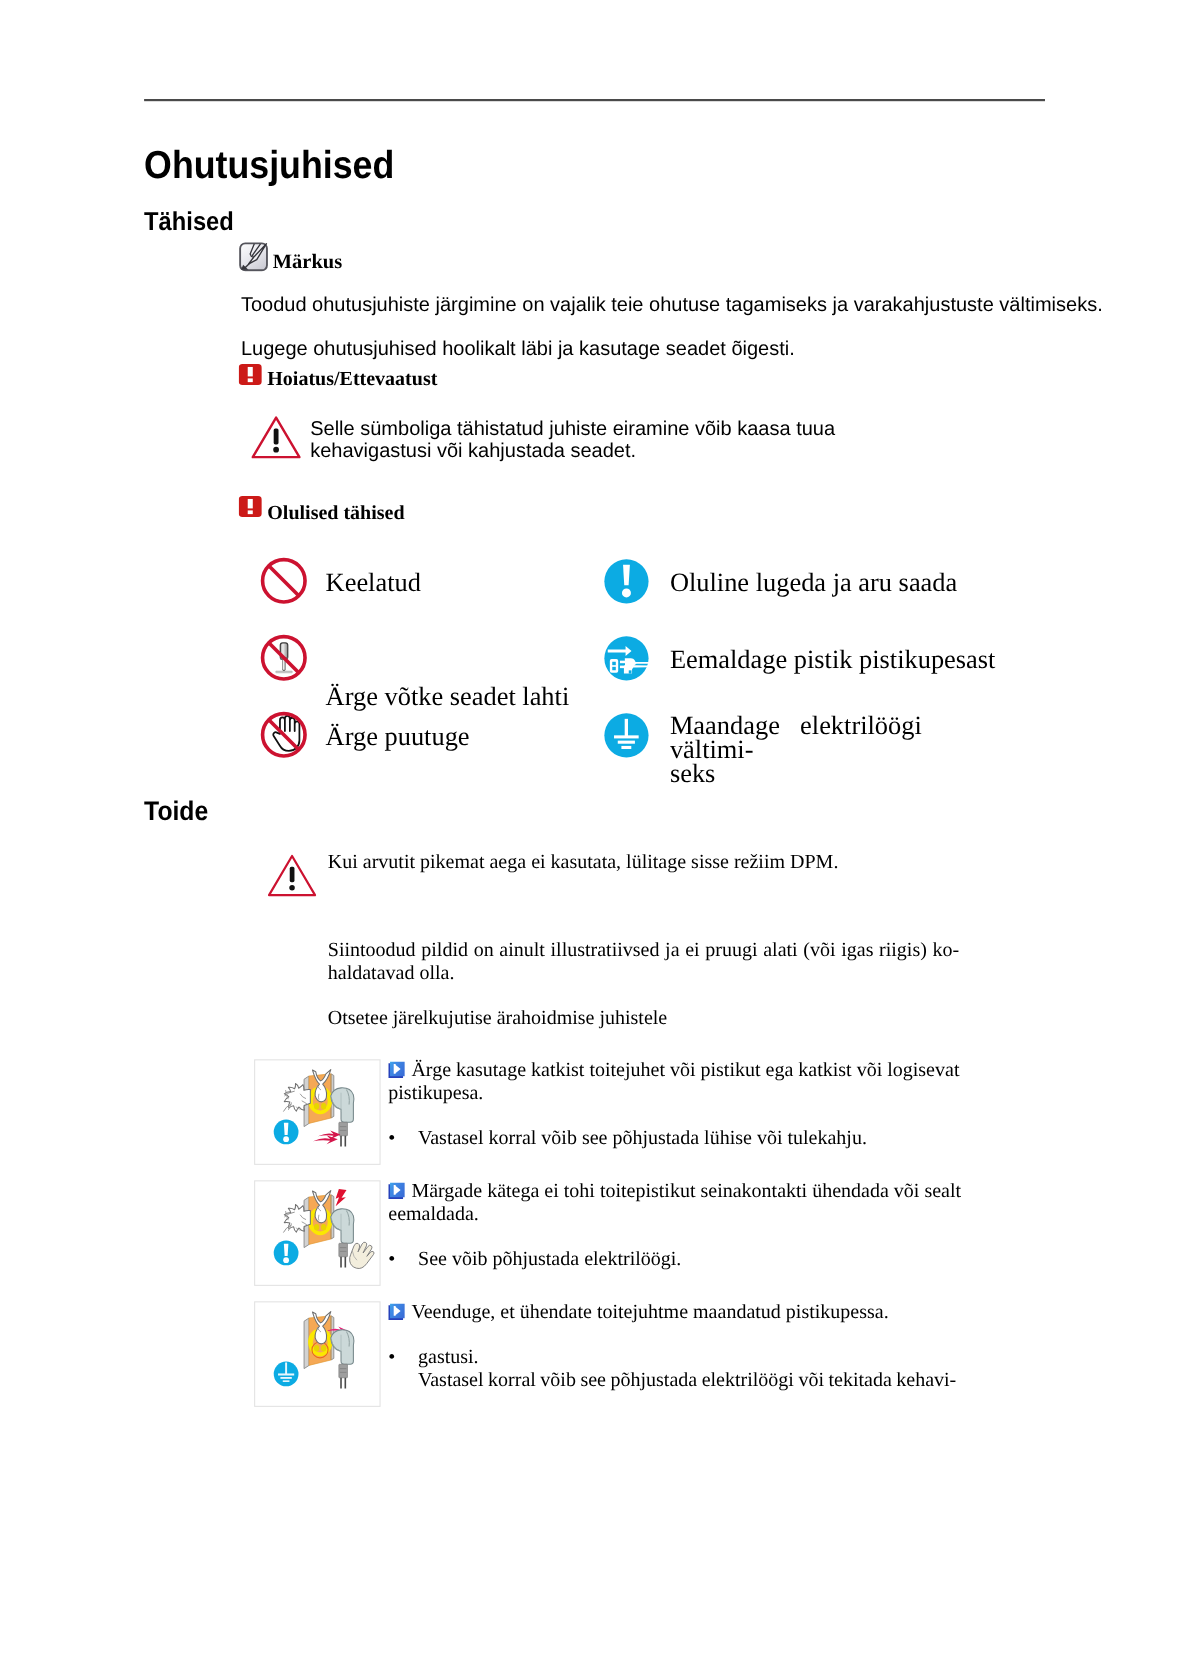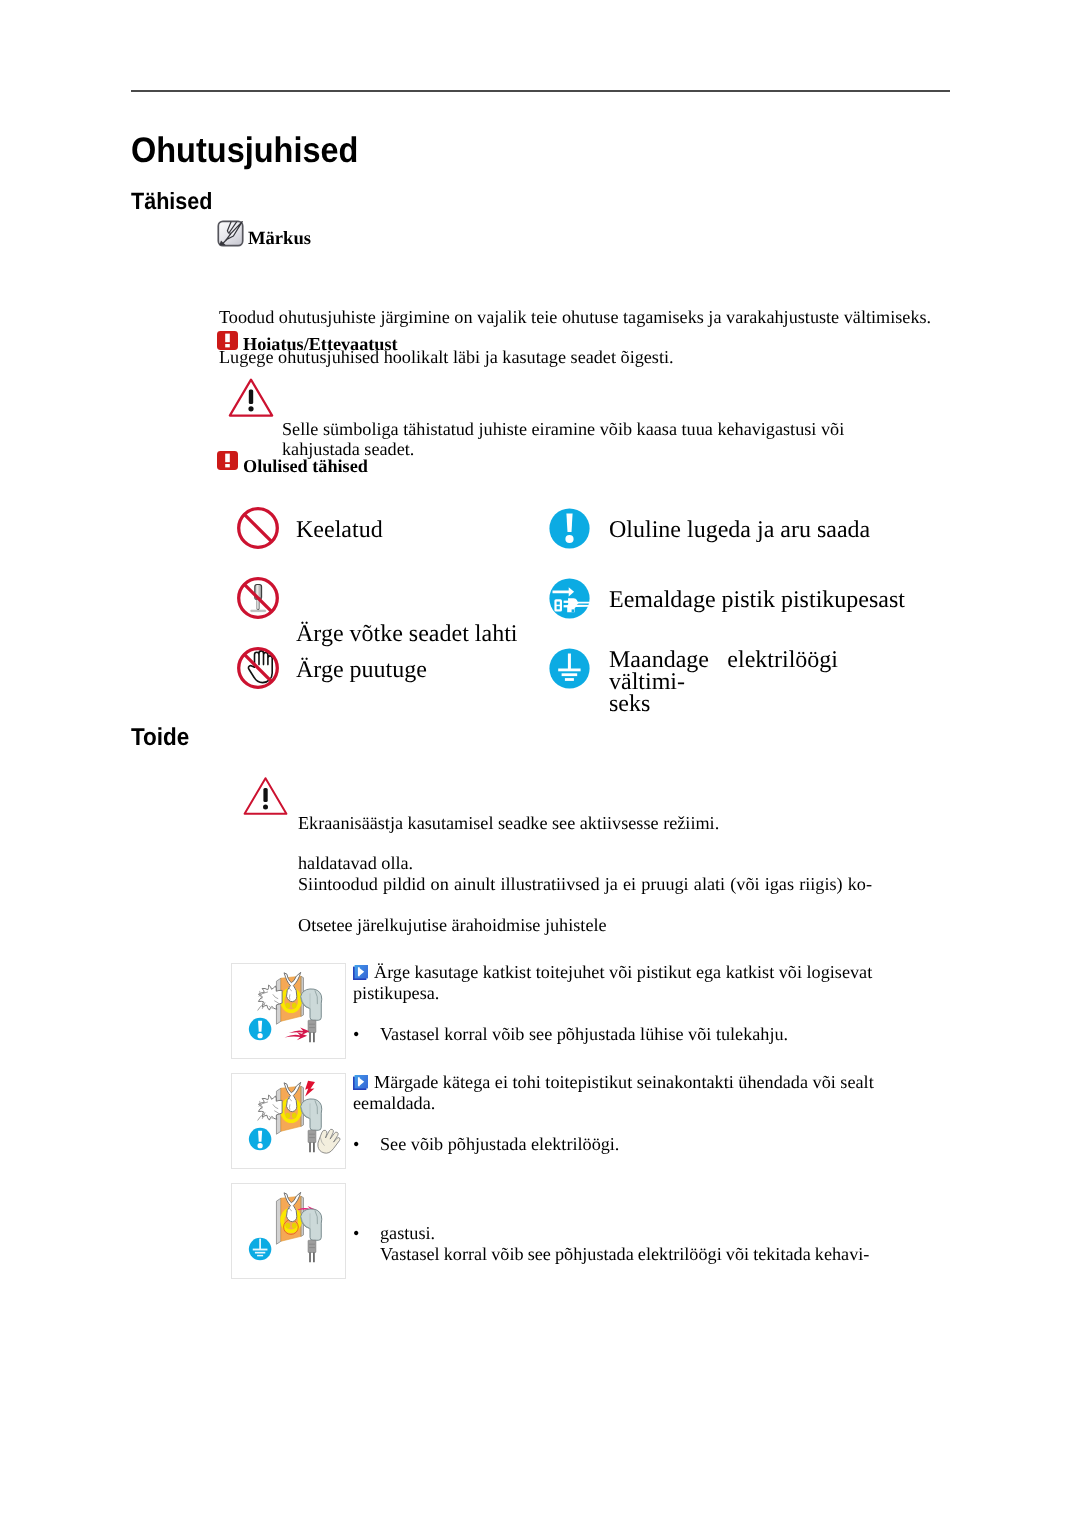--- a/index.html
+++ b/index.html
@@ -10,21 +10,21 @@
   .rule{position:absolute;left:131px;width:819px;height:2px;background:#4a4a4a;}
   #rule-top{top:90px;}
   #rule-bot{top:1436px;}
   h1.title{position:absolute;left:131px;top:133px;margin:0;font-family:"Liberation Sans",sans-serif;
            font-weight:bold;font-size:35.4px;line-height:1;white-space:nowrap;
            transform:scaleX(0.918);transform-origin:0 0;}
   .sect{position:absolute;left:131px;margin:0;font-family:"Liberation Sans",sans-serif;font-weight:bold;
         line-height:1;white-space:nowrap;transform:scaleX(0.918);transform-origin:0 0;}
   #sect-tahised{top:190px;font-size:23.5px;}
   #sect-toide{top:726px;font-size:24.5px;}
-  .bd{position:absolute;font-family:Liberation Serif, serif;font-size:18.2px;line-height:23px;margin-top:40px;}
+  .bd{position:absolute;font-family:Liberation Sans, sans-serif;font-size:18.2px;line-height:23px;}
   .pagenum{position:absolute;left:0;top:1443px;width:1080px;text-align:center;font-size:18.2px;line-height:1;}
 
   
   #note-icon{position:absolute;left:217px;top:220px;width:27px;height:27px;}
   #note-label{position:absolute;left:248px;top:230px;font-family:"Liberation Serif",serif;
               font-weight:bold;font-size:18.6px;line-height:1;white-space:nowrap;}
   #note-p1{position:absolute;left:219px;top:266px;}
   #note-p2{position:absolute;left:219px;top:306px;text-align:center;}
 
   
@@ -188,24 +188,24 @@
     <span style="display:block;">seks</span>
   </div>
 
   <span id="toide-tri">
     <svg width="45" height="40" viewBox="0 0 45 40">
       <path d="M22.5 2.2 L43.4 37.8 L1.6 37.8 Z" fill="none" stroke="#cc1230" stroke-width="2.0" stroke-linejoin="round"></path>
       <rect x="20.4" y="12.0" width="4.3" height="14.0" rx="1.5" fill="#111"></rect>
       <circle cx="22.5" cy="31.0" r="2.5" fill="#111"></circle>
     </svg>
   </span>
-  <div class="tp" id="toide-p2">Ekraanisäästja kasutamisel seadke see aktiivsesse režiimi.</div>
+  <div class="tp" id="toide-p1">Kui arvutit pikemat aega ei kasutata, lülitage sisse režiim DPM.</div>
   <div class="tp" id="toide-p3">
+      <span style="display:block;text-align:justify;text-align-last:justify;">Siintoodud pildid on ainult illustratiivsed ja ei pruugi alati (või igas riigis) ko-</span>
       <span style="display:block;">haldatavad olla.</span>
-      <span style="display:block;text-align:justify;text-align-last:justify;">Siintoodud pildid on ainult illustratiivsed ja ei pruugi alati (või igas riigis) ko-</span>
     </div>
   <div class="tp" id="toide-p4">Otsetee järelkujutise ärahoidmise juhistele</div>
 
   <div class="pwimg" style="top:963px;">
     <svg width="111" height="92" viewBox="0 0 113 94">
       <defs>
         <g id="outlet-plate-g">
           <path d="M45.2 17.5 L49.8 14.5 L49.8 58.5 L45.2 61.5 Z" fill="#d2d2d2" stroke="#8f8f8f" stroke-width="0.9" stroke-linejoin="round"></path>
           <path d="M49.8 14.5 L70.2 12.5 L70.2 53.5 L49.8 58.5 Z" fill="#f5a855"></path>
           <path d="M70.2 12.5 L72.8 14.0 L72.8 52.0 L70.2 53.5 Z" fill="#cdcdcd" stroke="#8f8f8f" stroke-width="0.9" stroke-linejoin="round"></path>
@@ -373,20 +373,32 @@
         </g>
       <g>
         <circle cx="28.5" cy="66.5" r="11.5" fill="#0cabe3"></circle>
         <rect x="27.6" y="55.8" width="1.8" height="11" fill="#e8f7fd"></rect>
         <rect x="21.0" y="66.0" width="15" height="1.9" fill="#e8f7fd"></rect>
         <rect x="23.2" y="69.3" width="10.6" height="1.7" fill="#e8f7fd"></rect>
         <rect x="25.4" y="72.4" width="6.2" height="1.5" fill="#e8f7fd"></rect>
       </g>
     </svg>
   </div>
+  <div class="pwtitle" style="top:1182px;width:520px;"><span class="arrowicon"><svg width="15" height="15" viewBox="0 0 15 15">
+          <defs>
+            <linearGradient id="barrow" x1="0" y1="0" x2="1" y2="0.6">
+              <stop offset="0" stop-color="#3fa9ea"></stop>
+              <stop offset="0.30" stop-color="#3f8ce6"></stop>
+              <stop offset="1" stop-color="#3a6fd8"></stop>
+            </linearGradient>
+          </defs>
+          <rect x="0" y="1.6" width="13.4" height="13.4" fill="#2642bb"></rect>
+          <rect x="1.6" y="0" width="13.4" height="13.4" fill="url(#barrow)"></rect>
+          <path d="M4.9 2.2 h1.8 v9.0 h-1.8 Z M6.7 3.2 l4.5 3.6 l-4.5 3.6 Z" fill="#fff"></path>
+        </svg></span><span>Veenduge, et ühendate toitejuhtme maandatud pistikupessa.</span></div>
   <div class="pwbullet" style="top:1223px;">•</div>
   <div class="pwsub" style="top:1223px;width:500px;white-space:nowrap;word-spacing:-0.45px;">
       <span style="display:block;">gastusi.</span>
       <span style="display:block;">Vastasel korral võib see põhjustada elektrilöögi või tekitada kehavi-</span>
     </div>
 
   <div class="pwimg" style="top:1293px;">
     <svg width="111" height="92" viewBox="0 0 113 94">
       <g>
           <use href="#outlet-plate-g"></use>

